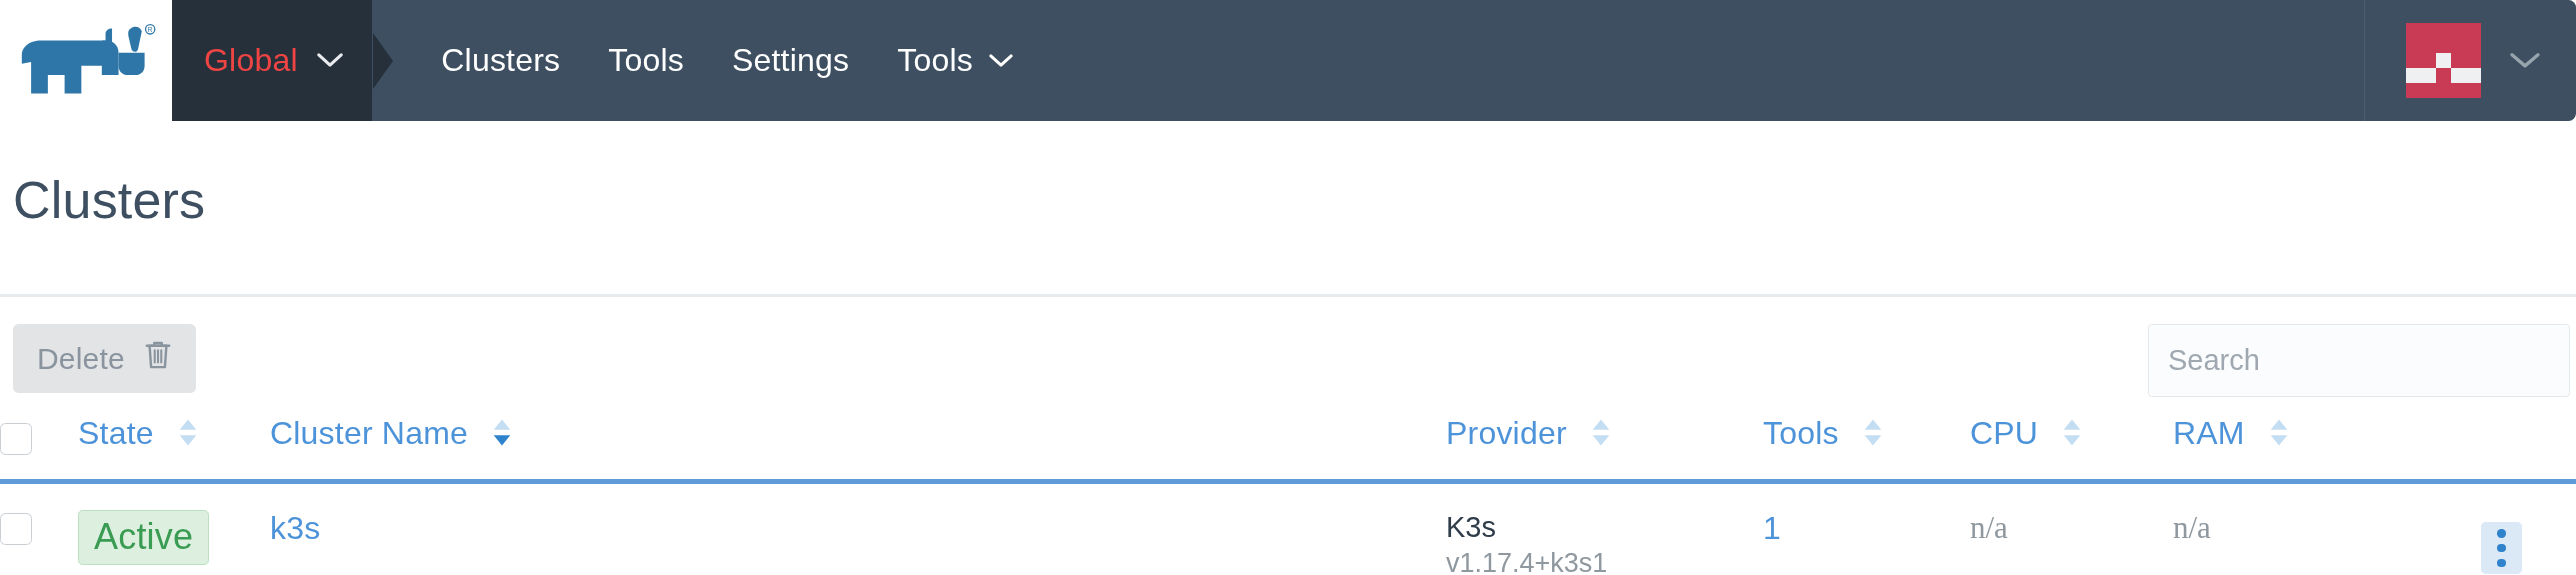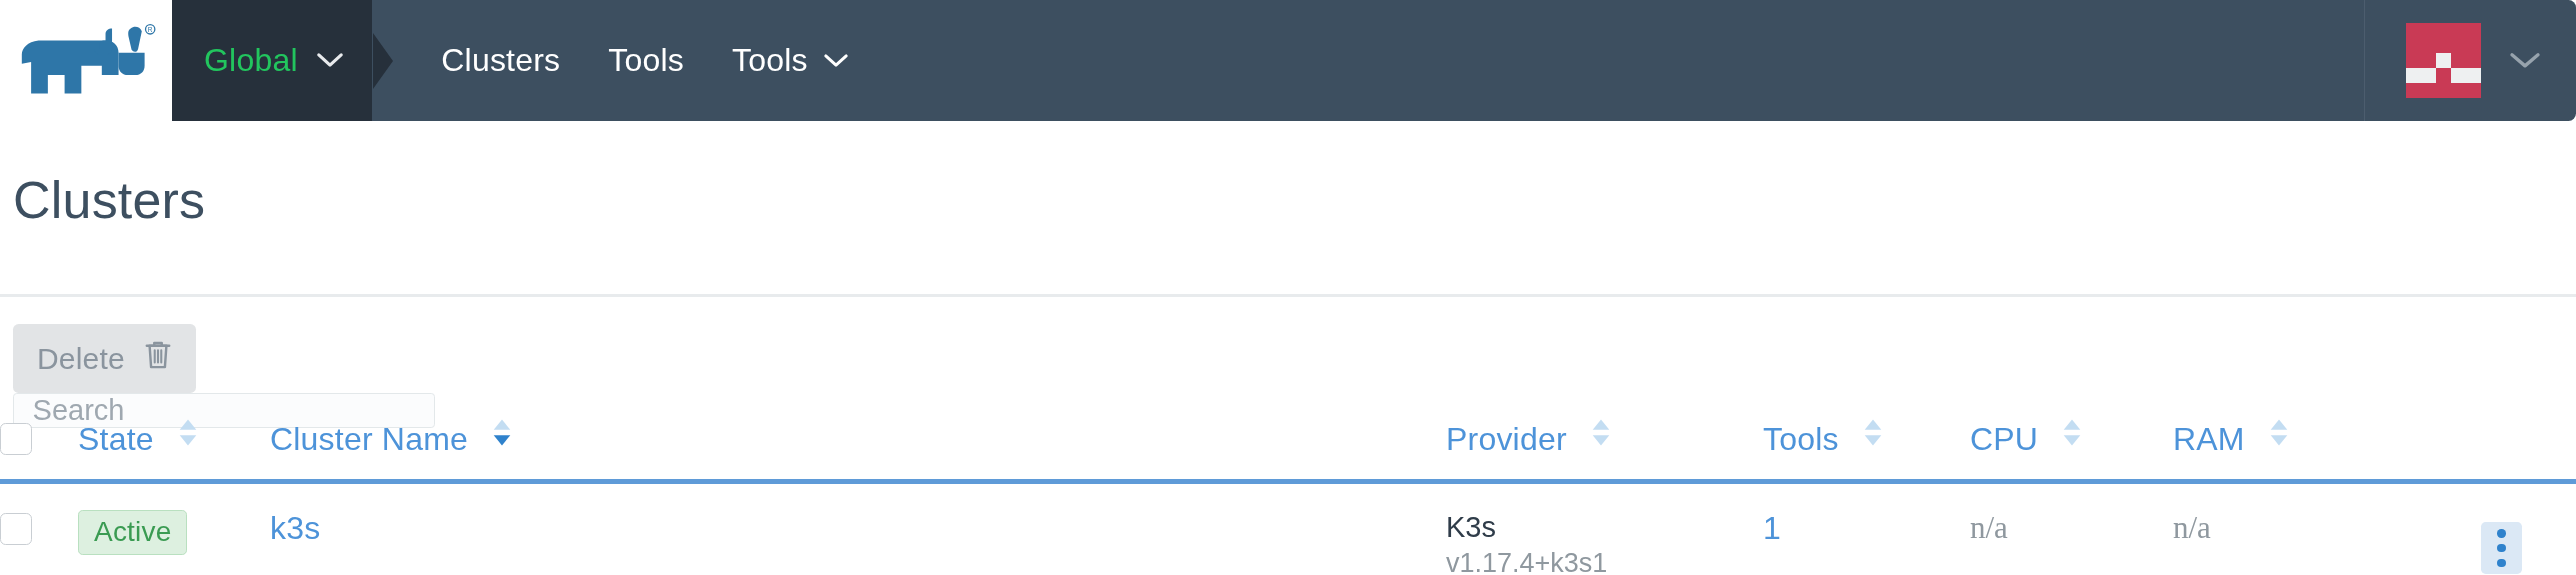--- a/index.html
+++ b/index.html
@@ -47,21 +47,21 @@
   .nav-global {
     background: #26303b;
     display: flex;
     align-items: center;
     padding: 0 28px 0 32px;
     position: relative;
     cursor: pointer;
     flex: 0 0 auto;
   }
   .nav-global .glabel {
-    color: #22c55e;
+    color: #ef4444;
     font-size: 32px;
     font-weight: 400;
     letter-spacing: 0.2px;
   }
   .nav-global .chev {
     margin-left: 18.6px;
     display: inline-flex;
     align-items: center;
   }
   
@@ -158,21 +158,20 @@
   .toolbar {
     position: absolute;
     left: 0;
     top: 324px;
     width: 2576px;
     height: 84px;
     padding: 0 5.6px 0 13px;
     display: flex;
     align-items: flex-start;
     justify-content: space-between;
-    flex-direction: column;
   }
   .btn-delete {
     background: #e2e4e6;
     color: #8a949e;
     border: none;
     border-radius: 5.6px;
     font-size: 30px;
     font-family: "Liberation Sans", sans-serif;
     padding: 15px 24px;
     display: inline-flex;
@@ -208,21 +207,21 @@
     text-align: left;
     font-weight: 400;
     font-size: 32px;
     color: #4d93d9;
     padding: 0 0 20.5px 0;
     vertical-align: middle;
     border-bottom: 5.6px solid #5f9bd8;
     white-space: nowrap;
     letter-spacing: 0.2px;
   }
-  .th-inner { display: inline-flex; align-items: flex-end; gap: 22px; }
+  .th-inner { display: inline-flex; align-items: flex-start; gap: 22px; }
 
   .col-check  { width: 78px; }
   .col-state  { width: 192px; }
   .col-name   { width: 1176px; }
   .col-prov   { width: 317px; }
   .col-nodes  { width: 207px; }
   .col-cpu    { width: 203px; }
   .col-ram    { width: 308px; }
   .col-act    { width: 95px; }
 
@@ -244,21 +243,21 @@
     cursor: pointer;
   }
   .th-check { padding-left: 26px; }
   .td-check { padding-left: 26px; padding-top: 32px; }
 
   .badge-active {
     display: inline-block;
     background: #ddf0e0;
     border: 1.9px solid #b9e0c0;
     color: #3a9b52;
-    font-size: 28px;
+    font-size: 36px;
     border-radius: 4.7px;
     padding: 5.6px 15px;
     letter-spacing: 0.2px;
   }
   .link {
     color: #4d93d9;
     text-decoration: none;
     font-size: 32px;
     cursor: pointer;
     letter-spacing: 0.2px;
@@ -325,20 +324,23 @@
           </svg>
       </span>
     </div>
 
     <div class="nav-links">
       <div class="nav-item">
         <span>Clusters</span>
       </div>
       <div class="nav-item">
         <span>Tools</span>
+      </div>
+      <div class="nav-item">
+        <span>Settings</span>
       </div>
       <div class="nav-item">
         <span>Tools</span>
         <span class="chev">
           <svg width="26" height="16" viewBox="0 0 28 17">
               <path d="M3 3 L14 13 L25 3" fill="none" stroke="#ffffff" stroke-width="3.2" stroke-linecap="round" stroke-linejoin="round"></path>
             </svg>
         </span>
       </div>
     </div>

